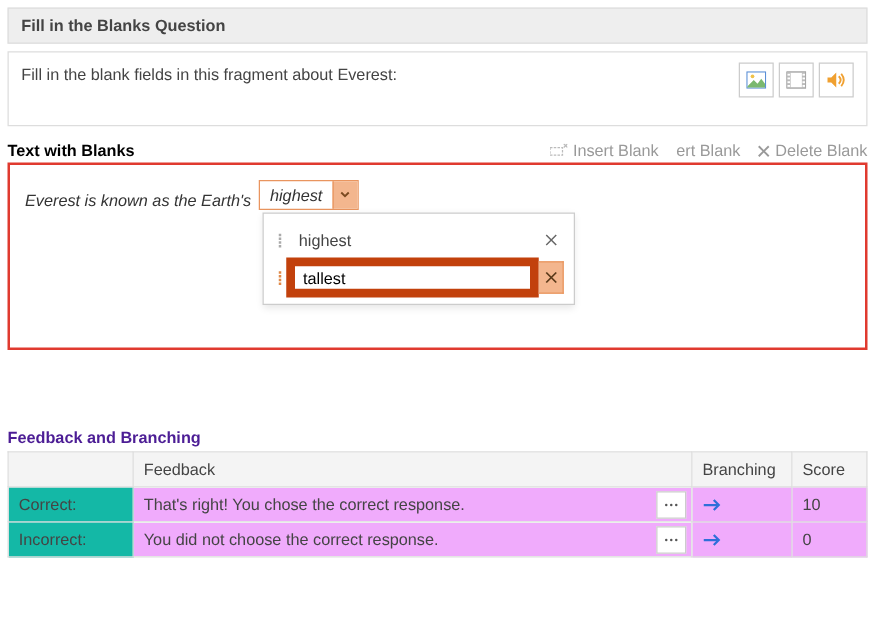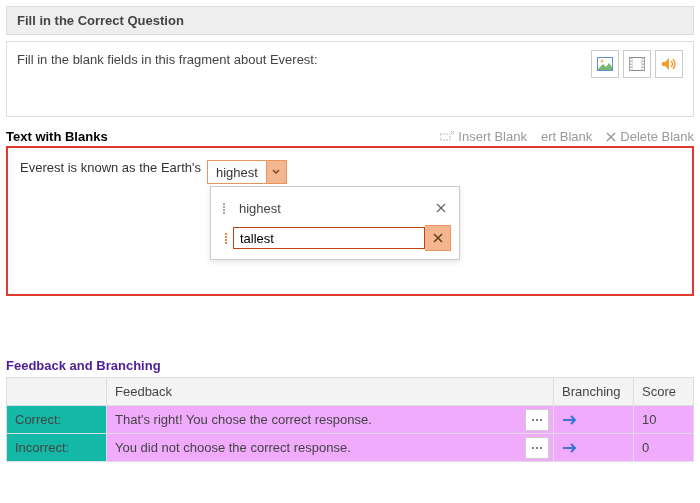--- a/index.html
+++ b/index.html
@@ -22,21 +22,21 @@
     font-weight: 600;
     color: #444;
   }
   .question-box {
     border: 1px solid #ddd;
     margin: 6px;
     padding: 8px 10px;
     display: flex;
     align-items: flex-start;
     justify-content: space-between;
-    height: 76px;
+    height: 60px;
   }
   .question-text { color: #444; padding-top: 2px; }
   .media-btns { display: flex; gap: 4px; }
   .media-btn {
     width: 28px; height: 28px;
     border: 1px solid #ccc;
     background: #fff;
     display: flex; align-items: center; justify-content: center;
     cursor: pointer;
   }
@@ -50,21 +50,21 @@
   .twb-toolbar { display: flex; gap: 14px; color: #999; font-size: 13px; }
   .twb-toolbar .tb-item { display: inline-flex; align-items: center; gap: 4px; }
   .twb-box {
     border: 2px solid #e03a2f;
     margin: 2px 6px 0 6px;
     height: 150px;
     padding: 12px;
     position: relative;
     background: #fff;
   }
-  .sentence { display: flex; align-items: flex-start; gap: 6px; }
+  .sentence { display: flex; align-items: flex-end; gap: 6px; font-style: italic; }
   .sentence-text { color: #333; }
   .blank-select {
     display: inline-flex;
     border: 1px solid #e9955f;
     height: 24px;
     background: #fff;
     align-items: stretch;
   }
   .blank-select .val {
     padding: 0 8px;
@@ -106,22 +106,22 @@
     width: 20px; height: 20px;
     display: flex; align-items: center; justify-content: center;
     color: #666;
   }
   .dd-input-row {
     display: flex; align-items: center; gap: 0;
   }
   .dd-input-row .dd-handle { width: 14px; }
   .dd-input {
     flex: 1;
-    border: 1px solid #c2410c;
-    height: 22px;
+    border: 7px solid #c2410c;
+    height: 32px;
     padding: 0 6px;
     font-family: inherit;
     font-size: 13px;
     outline: none;
   }
   .dd-input-close {
     width: 26px; height: 26px;
     background: #f3b68e;
     border: 1px solid #e9955f;
     border-left: none;
@@ -163,21 +163,21 @@
     display: flex; align-items: center; justify-content: center;
     font-weight: bold; color: #555;
   }
   .branch-cell { width: 80px; text-align: center; }
   .score-cell { width: 60px; }
   svg { display: block; }
 </style>
 </head>
 <body>
 
-<div class="section-header">Fill in the Correct Question</div>
+<div class="section-header">Fill in the Blanks Question</div>
 <div class="question-box">
   <div class="question-text">Fill in the blank fields in this fragment about Everest:</div>
   <div class="media-btns">
     <div class="media-btn">
       <svg width="16" height="14" viewBox="0 0 16 14">
           <rect x="0.5" y="0.5" width="15" height="13" fill="none" stroke="#5a8fd6"></rect>
           <circle cx="5" cy="4" r="1.5" fill="#f0c24a"></circle>
           <polyline points="1,12 6,7 9,10 12,6 15,10 15,13 1,13" fill="#7ab86f" stroke="none"></polyline>
         </svg>
     </div>

